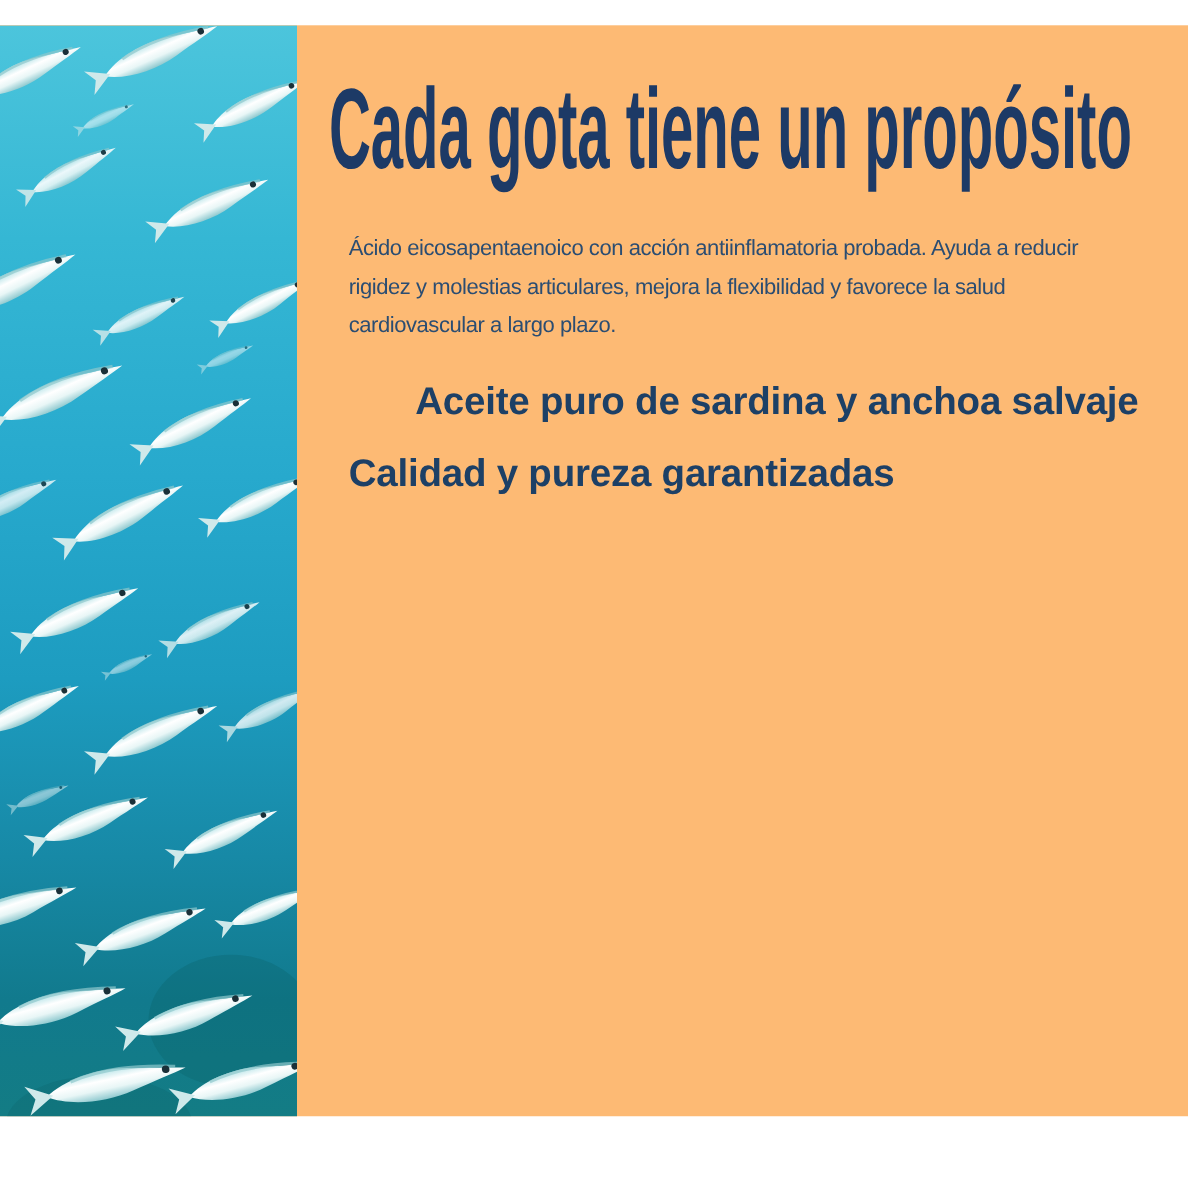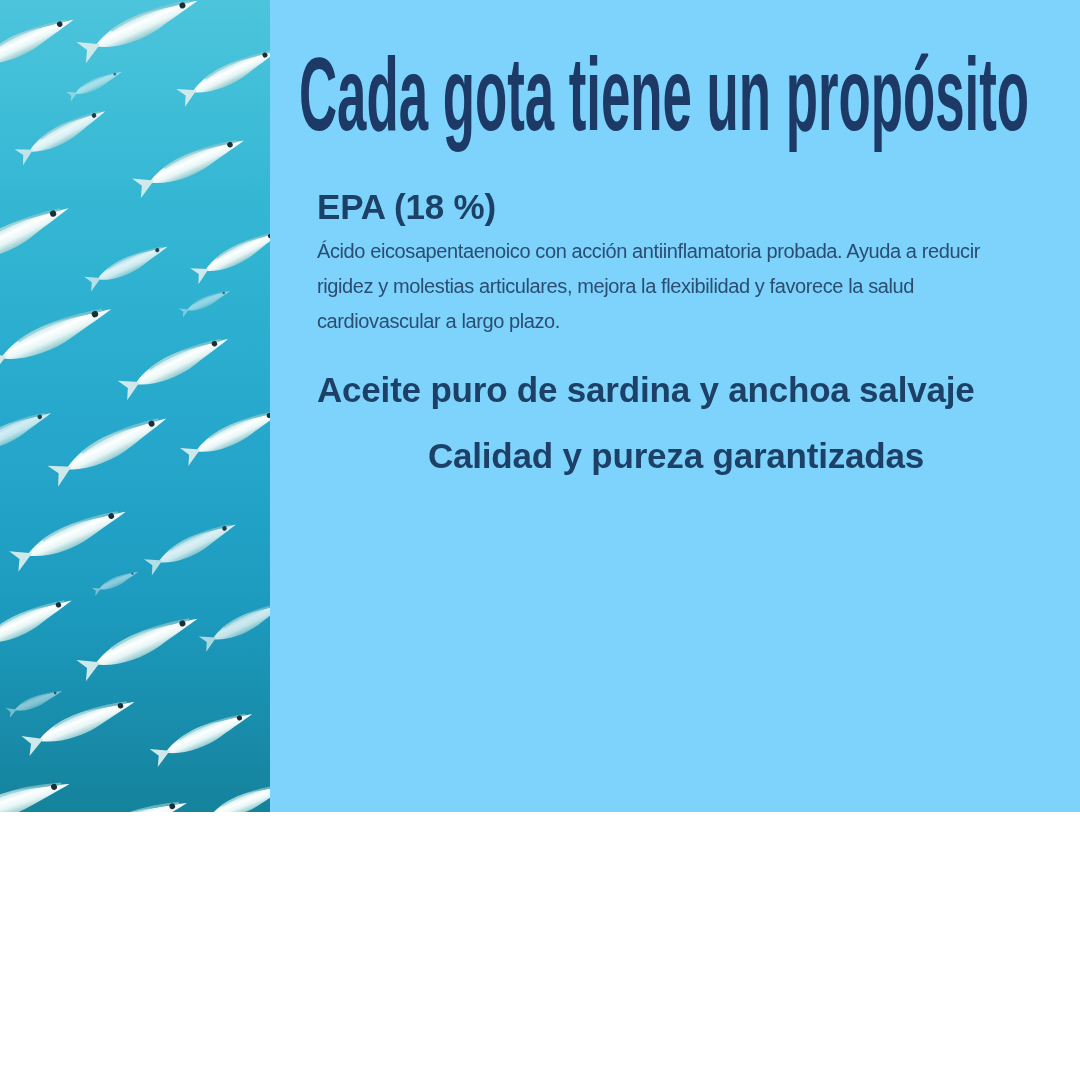--- a/index.html
+++ b/index.html
@@ -1,37 +1,38 @@
 <!DOCTYPE html>
 <html><head>
 <meta charset="utf-8">
 <style>
   html,body{margin:0;padding:0;background:#ffffff;}
   .canvas{
     position:relative;
-    width:1080px;height:812px;
-    background:#7dd3fc;
+    width:1080px;height:992px;
+    background:#fdba74;
     overflow:hidden;
     font-family:"Liberation Sans", sans-serif;
+    margin-top:23px;
   }
   .photo{
     position:absolute;left:0;top:0;width:270px;height:1080px;
   }
   .photo svg{display:block;width:270px;height:1080px;}
   .content{
     position:absolute;left:270px;top:0;width:810px;height:1080px;
     box-sizing:border-box;
     padding:30px 40px 0 0;
   }
   .title-svg{display:block;margin:10px 0 0 27px;}
   .section{margin:0 0 0 47px;width:718px;}
   .section.s-epa{margin-top:28px;}
   .section.s-dha{margin-top:20px;}
-  .section.s-aceite{margin-top:30px;}
-  .section.s-calidad{margin-top:24px;text-align:center;}
+  .section.s-aceite{margin-top:30px;text-align:right;}
+  .section.s-calidad{margin-top:24px;}
   .section h2{
     margin:0;
     font-size:35px;
     line-height:42px;
     font-weight:bold;
     color:#1d4066;
     letter-spacing:-0.2px;
     white-space:nowrap;
   }
   .section p{
@@ -133,21 +134,20 @@
     </svg>
   </div>
 
   <div class="content">
 
     <svg class="title-svg" width="742" height="118" xmlns="http://www.w3.org/2000/svg">
       <text x="2" y="90" font-family="Liberation Sans, sans-serif" font-size="104" font-weight="bold" fill="#1d3a66" textLength="730" lengthAdjust="spacingAndGlyphs">Cada gota tiene un propósito</text>
     </svg>
 
     <section class="section s-epa">
-      <h2>EPA (18 %)</h2>
       <p>Ácido eicosapentaenoico con acción antiinflamatoria probada. Ayuda a reducir rigidez y molestias articulares, mejora la flexibilidad y favorece la salud cardiovascular a largo plazo.</p>
     </section>
 
 
     <section class="section s-aceite">
       <h2>Aceite puro de sardina y anchoa salvaje</h2>
     </section>
 
     <section class="section s-calidad">
       <h2>Calidad y pureza garantizadas</h2>

